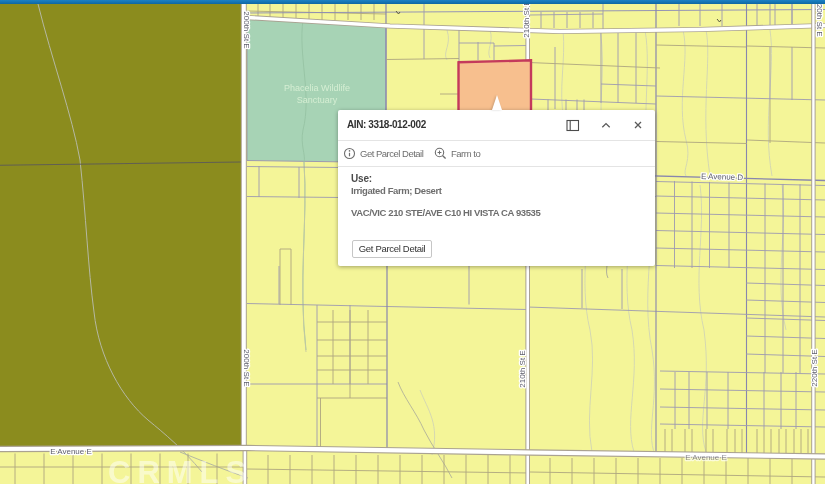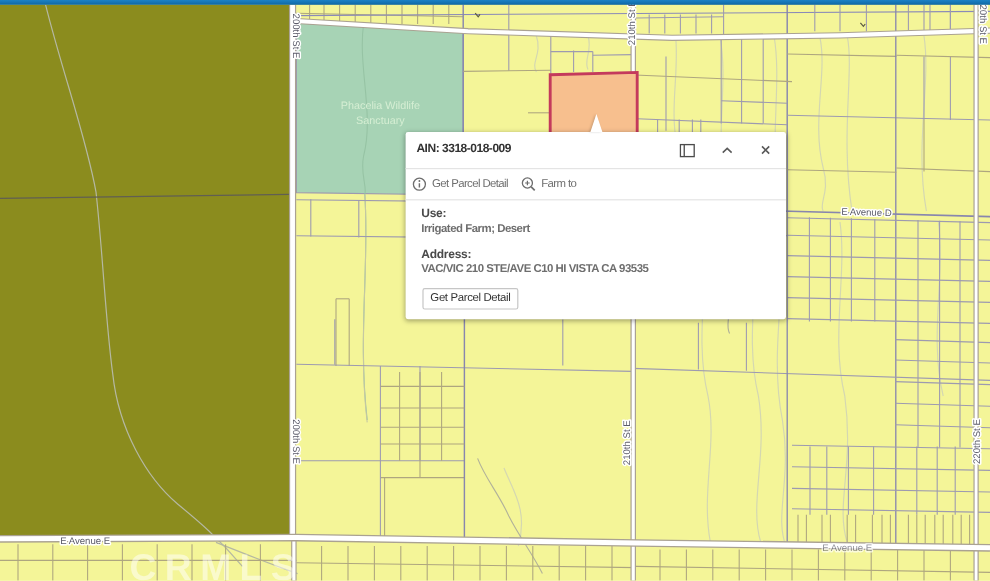--- a/index.html
+++ b/index.html
@@ -273,21 +273,21 @@
 <text x="71" y="453.5" font-family="Liberation Sans, sans-serif" font-size="8" fill="#5c5c6a" paint-order="stroke" stroke="#ffffff" stroke-width="2.4" stroke-linejoin="round" text-anchor="middle">E Avenue E</text>
 <text x="706" y="459.5" font-family="Liberation Sans, sans-serif" font-size="8" fill="#5c5c6a" paint-order="stroke" stroke="#ffffff" stroke-width="2.4" stroke-linejoin="round" text-anchor="middle" opacity="0.65">E Avenue E</text>
 <text x="317" y="91" font-family="Liberation Sans, sans-serif" font-size="9" fill="#d5eed3" text-anchor="middle">Phacelia Wildlife</text>
 <text x="317" y="103" font-family="Liberation Sans, sans-serif" font-size="9" fill="#d5eed3" text-anchor="middle">Sanctuary</text>
 <text x="108" y="483" font-family="Liberation Sans, sans-serif" font-size="31" font-weight="bold" fill="#ffffff" opacity="0.5" letter-spacing="7">CRMLS</text>
   </svg>
   <div id="topbar"></div>
   <div id="popup">
     <div id="arrow"></div>
     <div class="hdr">
-      <span class="title">AIN: 3318-018-009</span>
+      <span class="title">AIN: 3318-012-002</span>
       <svg class="hico" style="left:228px;" width="14" height="30" viewBox="0 0 14 30">
         <rect x="1" y="10.5" width="11.5" height="10" fill="none" stroke="#4c4c4c" stroke-width="1.1"></rect>
         <line x1="4.2" y1="10.5" x2="4.2" y2="20.5" stroke="#4c4c4c" stroke-width="1.1"></line>
       </svg>
       <svg class="hico" style="left:262px;" width="12" height="30" viewBox="0 0 12 30">
         <path d="M2.3,17.2 L6,13.6 L9.7,17.2" fill="none" stroke="#5a5a5a" stroke-width="1.3"></path>
       </svg>
       <svg class="hico" style="left:294px;" width="12" height="30" viewBox="0 0 12 30">
         <path d="M3,12 L9,18 M9,12 L3,18" fill="none" stroke="#5a5a5a" stroke-width="1.3"></path>
       </svg>
@@ -303,18 +303,17 @@
         <circle cx="5.5" cy="5.5" r="4.2" fill="none" stroke="#6e6e6e" stroke-width="1.1"></circle>
         <line x1="8.7" y1="8.7" x2="11.6" y2="11.6" stroke="#6e6e6e" stroke-width="1.4"></line>
         <line x1="3.6" y1="5.5" x2="7.4" y2="5.5" stroke="#6e6e6e" stroke-width="1"></line>
         <line x1="5.5" y1="3.6" x2="5.5" y2="7.4" stroke="#6e6e6e" stroke-width="1"></line>
       </svg>
       <span class="tb-item" style="left:113px;">Farm to</span>
     </div>
     <div class="body">
       <p class="lbl">Use:</p>
       <p class="val">Irrigated Farm; Desert</p>
-      <p class="lbl">Address:</p>
       <p class="val">VAC/VIC 210 STE/AVE C10 HI VISTA CA 93535</p>
     </div>
     <div class="btn">Get Parcel Detail</div>
   </div>
 </div>
 
 </body></html>

